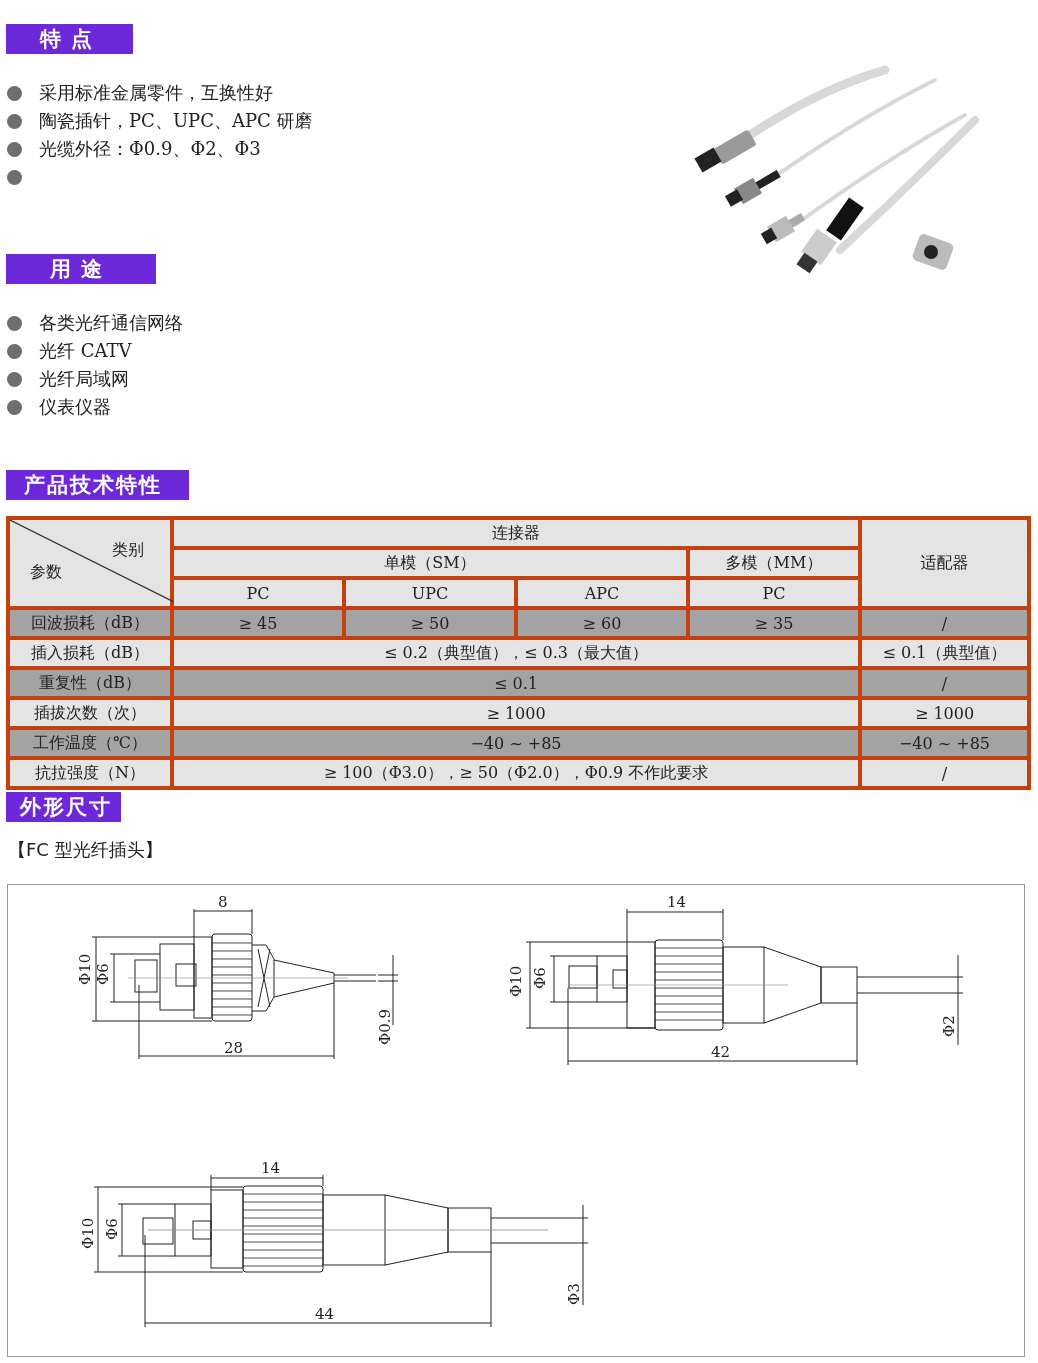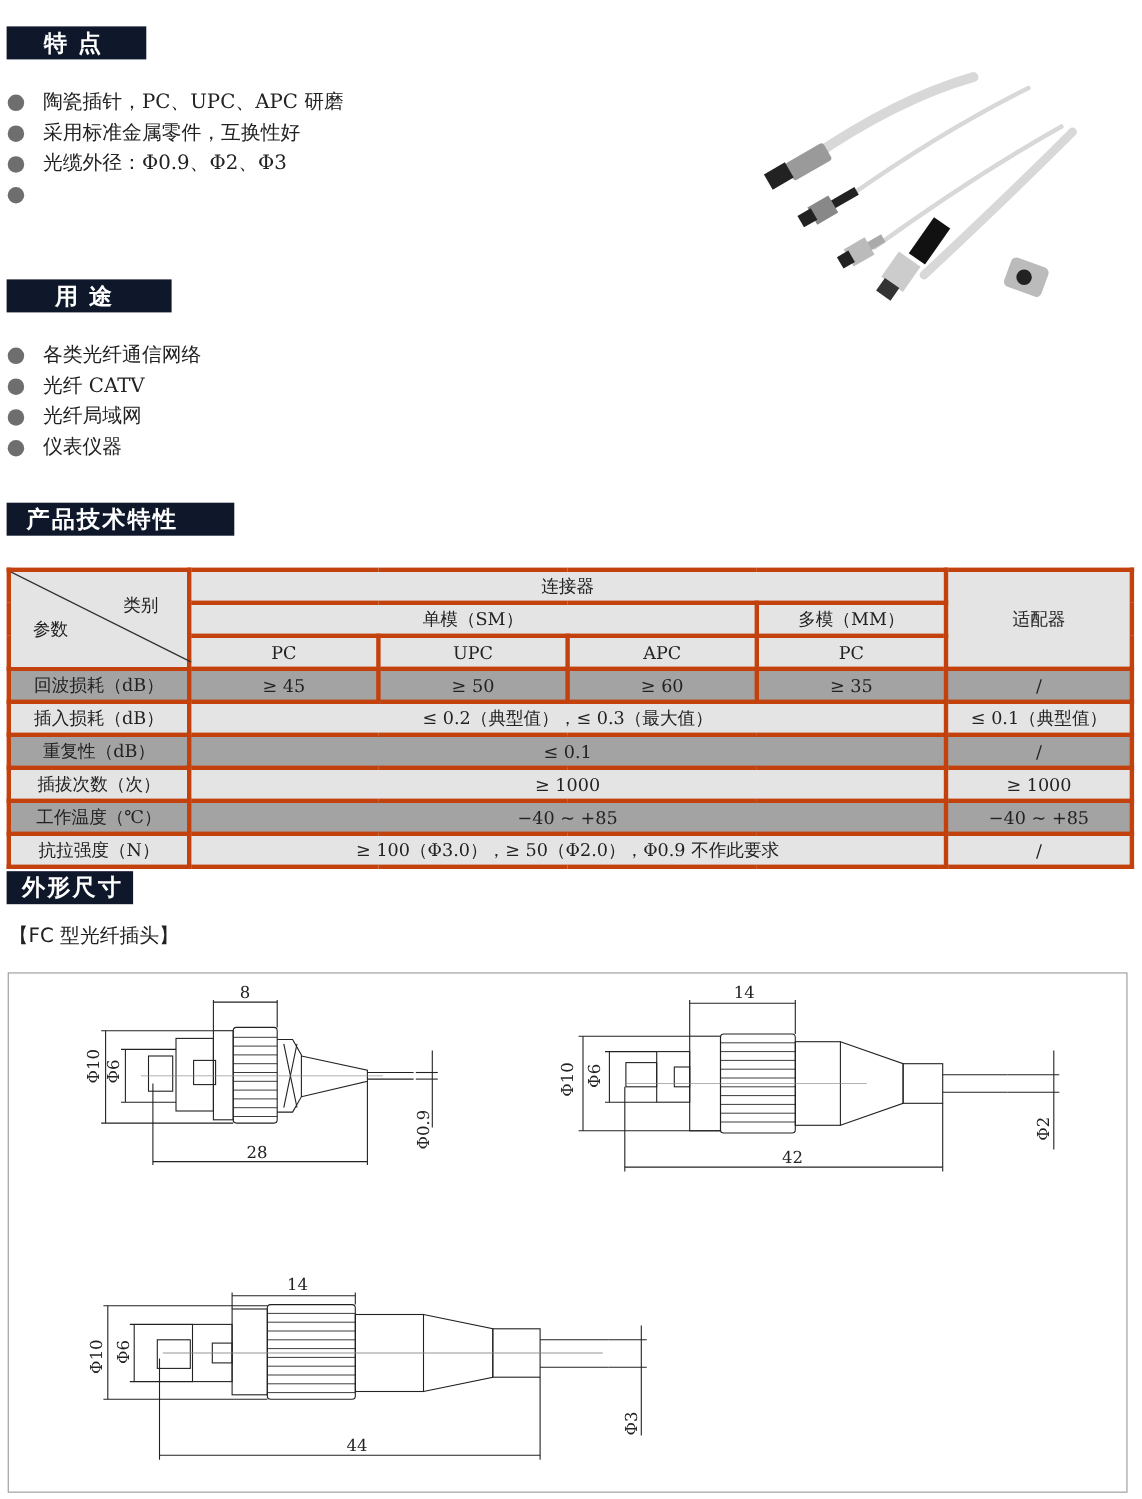--- a/index.html
+++ b/index.html
@@ -1,23 +1,23 @@
 <!DOCTYPE html>
 <html><head>
 <meta charset="utf-8">
 <style>
   html, body { margin:0; padding:0; background:#fff; }
   body { width:1038px; height:1363px; position:relative; overflow:hidden;
          font-family:"DejaVu Serif", "Liberation Serif", serif; color:#222; }
-  .sec-head { position:absolute; left:6px; height:30px; background:#0f172a; color:#fff;
+  .sec-head { position:absolute; left:6px; height:30px; background:#6d28d9; color:#fff;
               font-family:"DejaVu Sans", sans-serif; font-weight:bold; font-size:21px;
               line-height:30px; letter-spacing:2px; box-sizing:border-box; }
   .sec-head.h1 { top:24px; width:127px; padding-left:34px; letter-spacing:10px; }
   .sec-head.h2 { top:254px; width:150px; padding-left:44px; letter-spacing:10px; }
-  .sec-head.h3 { top:457px; width:207px; padding-left:18px; }
+  .sec-head.h3 { top:470px; width:183px; padding-left:18px; }
   .sec-head.h4 { top:792px; width:115px; padding-left:14px; }
   ul.bullets { position:absolute; left:6px; margin:0; padding:0; list-style:none; }
   ul.bullets li { height:28px; line-height:28px; font-size:18px; position:relative; padding-left:33px; white-space:nowrap; }
   ul.bullets li .dot { position:absolute; left:1px; top:7px; width:15px; height:15px; border-radius:50%; background:#6e6e6e; }
   ul.b1 { top:79px; }
   ul.b2 { top:309px; }
   .photo { position:absolute; left:675px; top:60px; width:320px; height:240px; }
   table.spec { position:absolute; left:6px; top:516px; width:1021px; border-collapse:collapse;
                font-size:16px; table-layout:fixed; }
   table.spec td { border:4px solid #c2410c; text-align:center; height:26px; padding:0; white-space:nowrap; }
@@ -30,22 +30,22 @@
   .diag .lbl-b { position:absolute; left:20px; top:42px; }
   .subtitle { position:absolute; left:8px; top:838px; font-size:18px; font-family:"DejaVu Sans", sans-serif; }
   .drawbox { position:absolute; left:7px; top:884px; width:1018px; height:473px; border:1px solid #999; box-sizing:border-box; }
   .drawbox svg { position:absolute; left:0; top:0; }
 </style>
 </head>
 <body>
 
 <div class="sec-head h1">特点</div>
 <ul class="bullets b1">
+  <li><span class="dot"></span><span>采用标准金属零件，互换性好</span></li>
   <li><span class="dot"></span><span>陶瓷插针，PC、UPC、APC 研磨</span></li>
-  <li><span class="dot"></span><span>采用标准金属零件，互换性好</span></li>
   <li><span class="dot"></span><span>光缆外径：Φ0.9、Φ2、Φ3</span></li>
   <li><span class="dot"></span></li>
 </ul>
 
 <div class="photo">
   <svg width="320" height="240" viewBox="0 0 320 240">
     <g fill="none" stroke="#d8d8d8" stroke-linecap="round">
       <path d="M60 85 Q140 30 210 10" stroke-width="9"></path>
       <path d="M95 120 Q180 60 260 20" stroke-width="4"></path>
       <path d="M120 165 Q210 100 290 55" stroke-width="4"></path>

